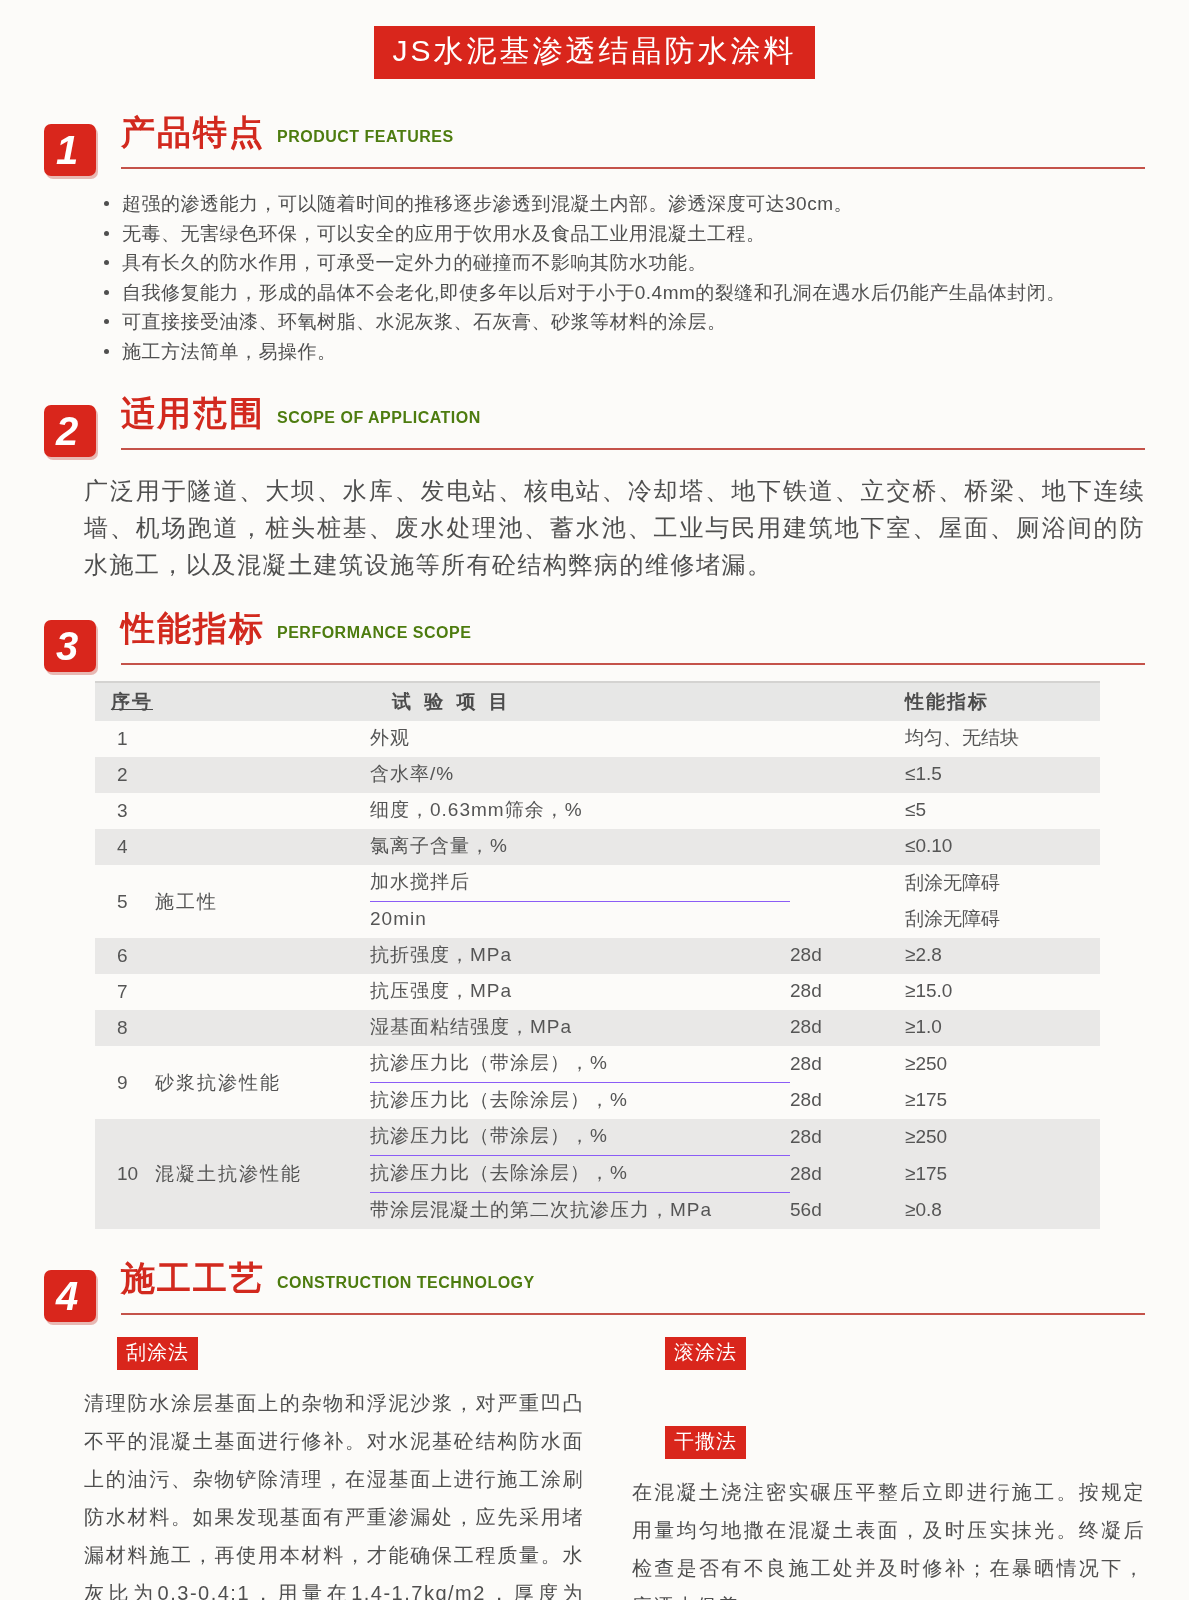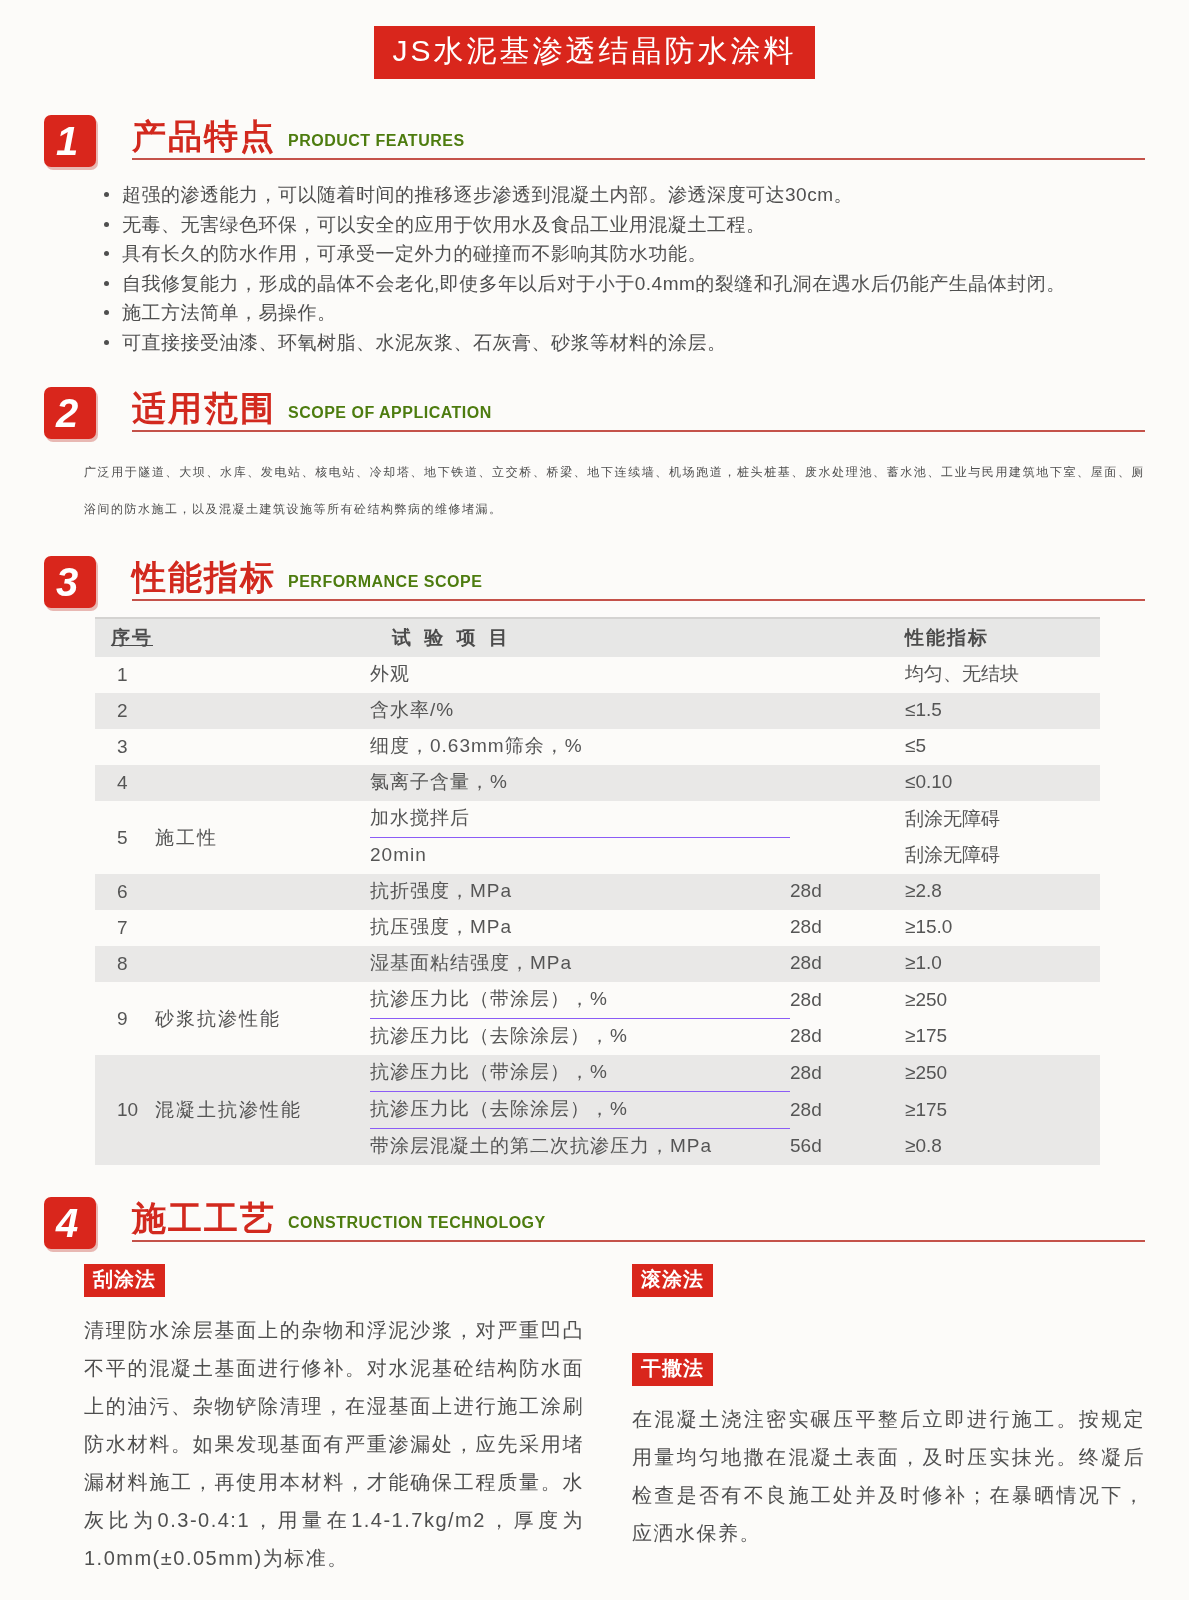--- a/index.html
+++ b/index.html
@@ -22,39 +22,39 @@
   .sec-num {
     width:52px; height:52px; flex:0 0 52px;
     background:#d9261c; color:#fff; border-radius:7px;
     font-size:40px; font-weight:bold; font-style:italic;
     display:flex; align-items:center; justify-content:center;
     padding-right:6px; margin-bottom:-7px;
     box-shadow:2px 3px 0 rgba(196,60,50,.35);
   }
   .sec-wrap {
     flex:1; display:flex; align-items:flex-end;
-    border-bottom:2px solid #c4524a; margin-left:36px; padding-bottom:5px;
+    border-bottom:2px solid #c4524a; margin-left:25px; padding-bottom:18px;
   }
   .sec-title { color:#d2291e; font-size:34px; font-weight:bold; letter-spacing:2px; line-height:1; }
   .sec-sub { color:#4d7c0f; font-size:16px; font-weight:bold; margin-left:12px; letter-spacing:.5px; padding-bottom:3px; }
 
   
   .feature-list { list-style:none; margin:20px 0 0 58px; }
   .feature-list li {
     position:relative; padding-left:20px; color:#4f4f4f;
     font-size:19px; line-height:29.5px; letter-spacing:.5px;
   }
   .feature-list li::before {
     content:""; position:absolute; left:2px; top:12px;
     width:5px; height:5px; border-radius:50%; background:#4f4f4f;
   }
 
   
   .scope-text {
-    margin:22px 0 0 40px; color:#4f4f4f; font-size:12px;
+    margin:22px 0 0 40px; color:#4f4f4f; font-size:24px;
     line-height:37px; letter-spacing:1.5px; text-align:justify;
   }
 
   
   .ptable { margin:16px 0 0 51px; width:1005px; font-size:19px; color:#555; }
   .thead {
     display:grid; grid-template-columns:60px 215px 420px 115px 1fr;
     background:#e7e7e6; border-top:2px solid #d4d3d1;
     font-weight:bold; color:#4c4c4c; min-height:40px; align-items:center;
   }
@@ -72,22 +72,23 @@
   .subrow .cell.item { letter-spacing:1px; }
   .subrow.divided .cell.item { border-bottom:1px solid #8b5cf6; }
   .subrow .cell { padding:4px 0 6px; }
 
   
   .cols { display:flex; margin:22px 0 0 40px; gap:48px; }
   .col-left { width:500px; }
   .col-right { flex:1; }
   .badge {
     display:inline-block; background:#d9261c; color:#fff;
-    font-size:20px; font-weight:bold; letter-spacing:1px;
+    font-size:20px; font-weight:normal; letter-spacing:1px;
     padding:2px 9px 4px;
+    margin-left:33px;
   }
   .method-text {
     margin-top:14px; color:#4f4f4f; font-size:20px;
     line-height:38px; letter-spacing:1.5px; text-align:justify;
   }
   .roll-gap { height:56px; }
 </style>
 </head>
 <body>
 
@@ -100,22 +101,22 @@
     <div class="sec-wrap">
       <span class="sec-title">产品特点</span>
       <span class="sec-sub">PRODUCT FEATURES</span>
     </div>
   </div>
   <ul class="feature-list">
       <li>超强的渗透能力，可以随着时间的推移逐步渗透到混凝土内部。渗透深度可达30cm。</li>
       <li>无毒、无害绿色环保，可以安全的应用于饮用水及食品工业用混凝土工程。</li>
       <li>具有长久的防水作用，可承受一定外力的碰撞而不影响其防水功能。</li>
       <li>自我修复能力，形成的晶体不会老化,即使多年以后对于小于0.4mm的裂缝和孔洞在遇水后仍能产生晶体封闭。</li>
+      <li>可直接接受油漆、环氧树脂、水泥灰浆、石灰膏、砂浆等材料的涂层。</li>
       <li>施工方法简单，易操作。</li>
-      <li>可直接接受油漆、环氧树脂、水泥灰浆、石灰膏、砂浆等材料的涂层。</li>
     </ul>
 
   <div class="sec-head" style="margin-top:30px;">
     <div class="sec-num">2</div>
     <div class="sec-wrap">
       <span class="sec-title">适用范围</span>
       <span class="sec-sub">SCOPE OF APPLICATION</span>
     </div>
   </div>
   <p class="scope-text">广泛用于隧道、大坝、水库、发电站、核电站、冷却塔、地下铁道、立交桥、桥梁、地下连续墙、机场跑道，桩头桩基、废水处理池、蓄水池、工业与民用建筑地下室、屋面、厕浴间的防水施工，以及混凝土建筑设施等所有砼结构弊病的维修堵漏。</p>

